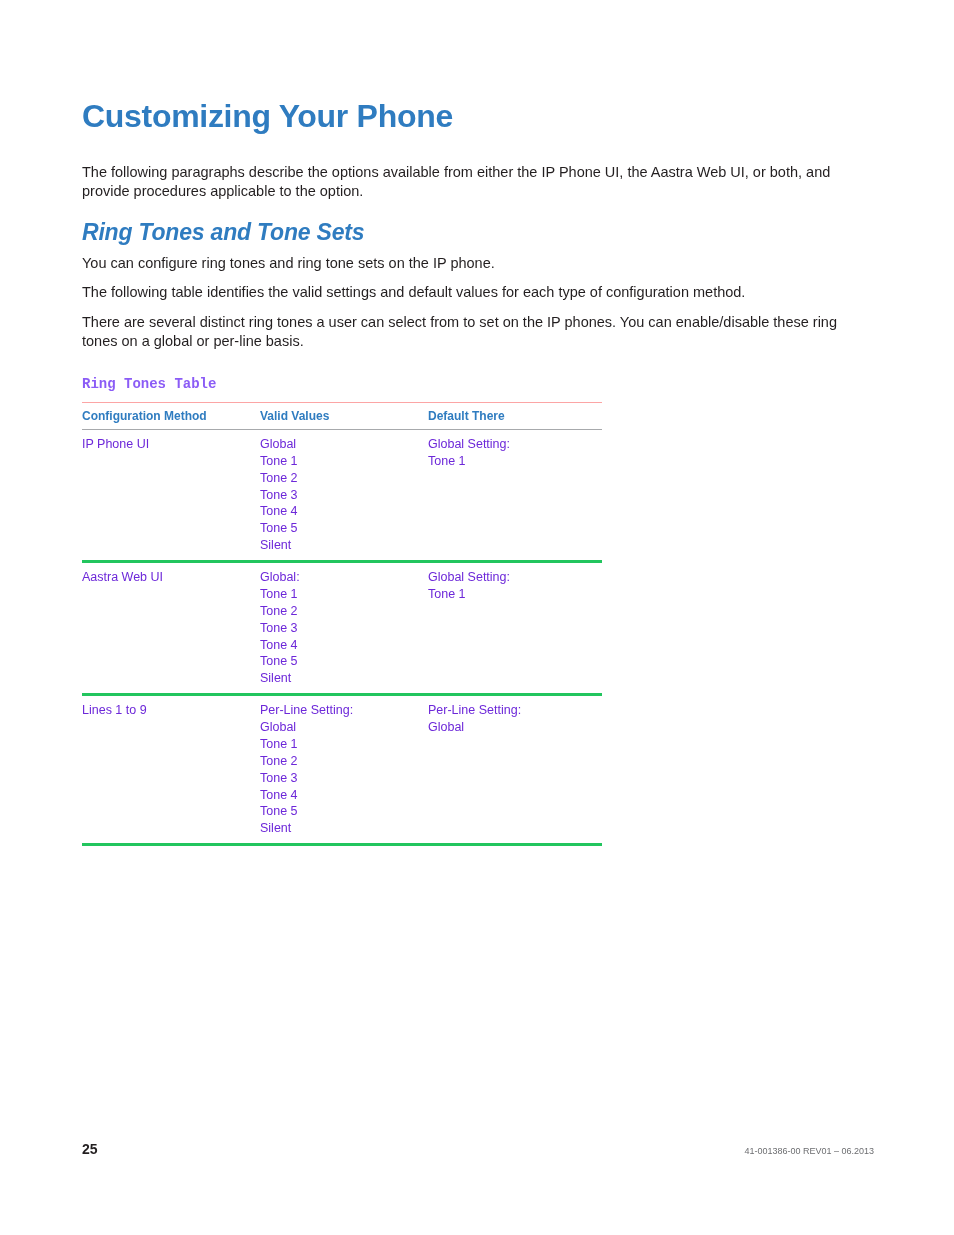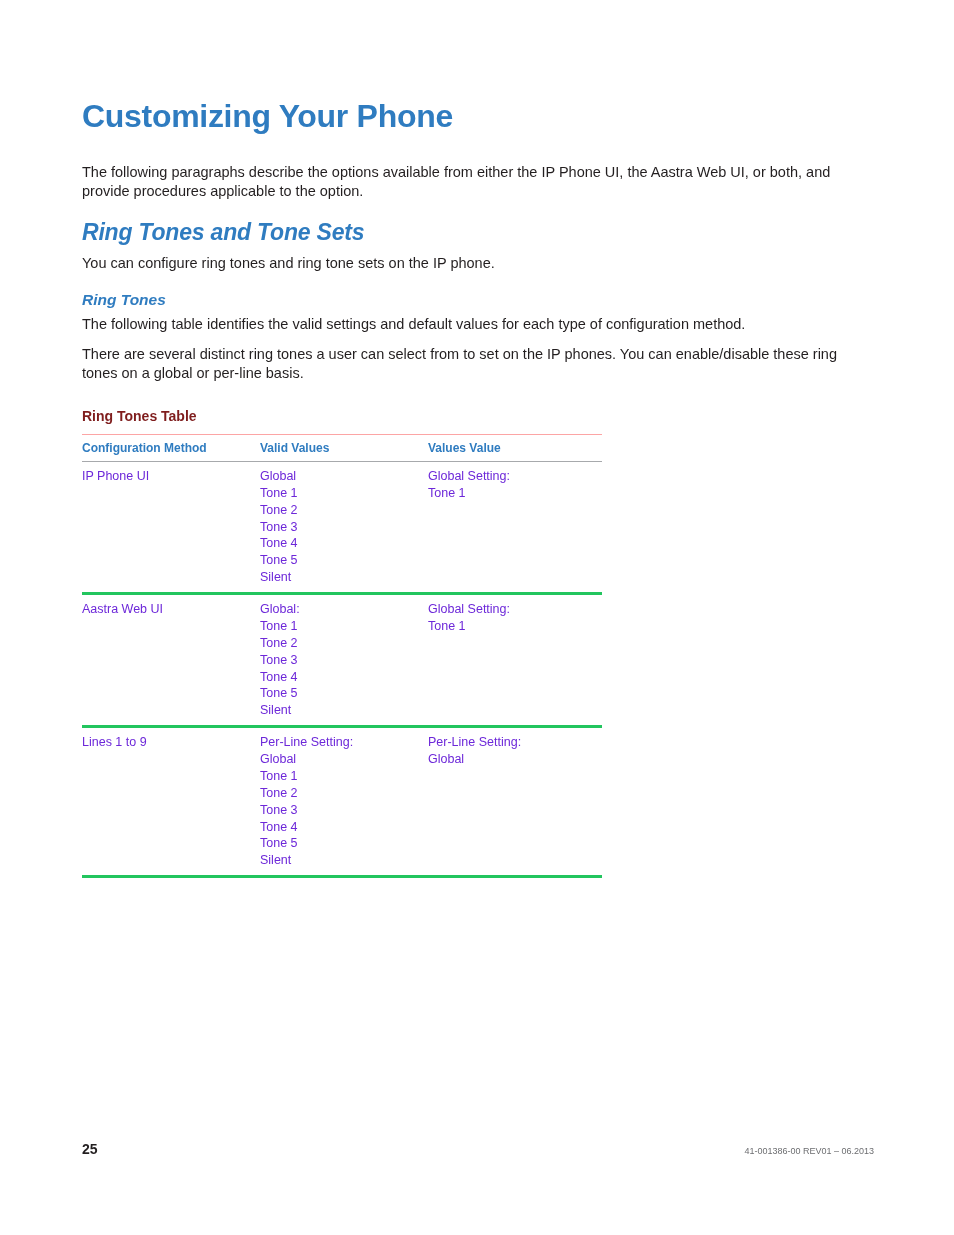--- a/index.html
+++ b/index.html
@@ -44,24 +44,25 @@
     color: #231f20;
   }
   h3 {
     color: #2f7cc0;
     font-style: italic;
     font-weight: 700;
     font-size: 15.5px;
     margin: 18px 0 6px 0;
   }
   h4 {
-    color: #7f1d1d;
+    color: #8b5cf6;
     font-weight: 700;
     font-size: 14px;
     margin: 24px 0 10px 0;
+    font-family: Liberation Mono, monospace;
   }
   table {
     border-collapse: collapse;
     width: 520px;
     font-size: 12.5px;
   }
   thead th {
     text-align: left;
     color: #2f7cc0;
     font-weight: 700;
@@ -104,32 +105,31 @@
 <body>
 
 <div class="page">
   <h1>Customizing Your Phone</h1>
 
   <p class="intro">The following paragraphs describe the options available from either the IP Phone UI, the Aastra Web UI, or both, and provide procedures applicable to the option.</p>
 
   <h2>Ring Tones and Tone Sets</h2>
   <p class="body">You can configure ring tones and ring tone sets on the IP phone.</p>
 
-  <h3>Ring Tones</h3>
   <p class="body">The following table identifies the valid settings and default values for each type of configuration method.</p>
   <p class="body">There are several distinct ring tones a user can select from to set on the IP phones. You can enable/disable these ring tones on a global or per-line basis.</p>
 
   <h4>Ring Tones Table</h4>
 
   <table>
     <thead>
       <tr>
         <th class="col1">Configuration Method</th>
         <th class="col2">Valid Values</th>
-        <th class="col3">Values Value</th>
+        <th class="col3">Default There</th>
       </tr>
     </thead>
     <tbody>
       <tr>
         <td class="col1">IP Phone UI</td>
         <td class="col2">Global<br>Tone 1<br>Tone 2<br>Tone 3<br>Tone 4<br>Tone 5<br>Silent</td>
         <td class="col3">Global Setting:<br>Tone 1</td>
       </tr>
       <tr>
         <td class="col1">Aastra Web UI</td>

